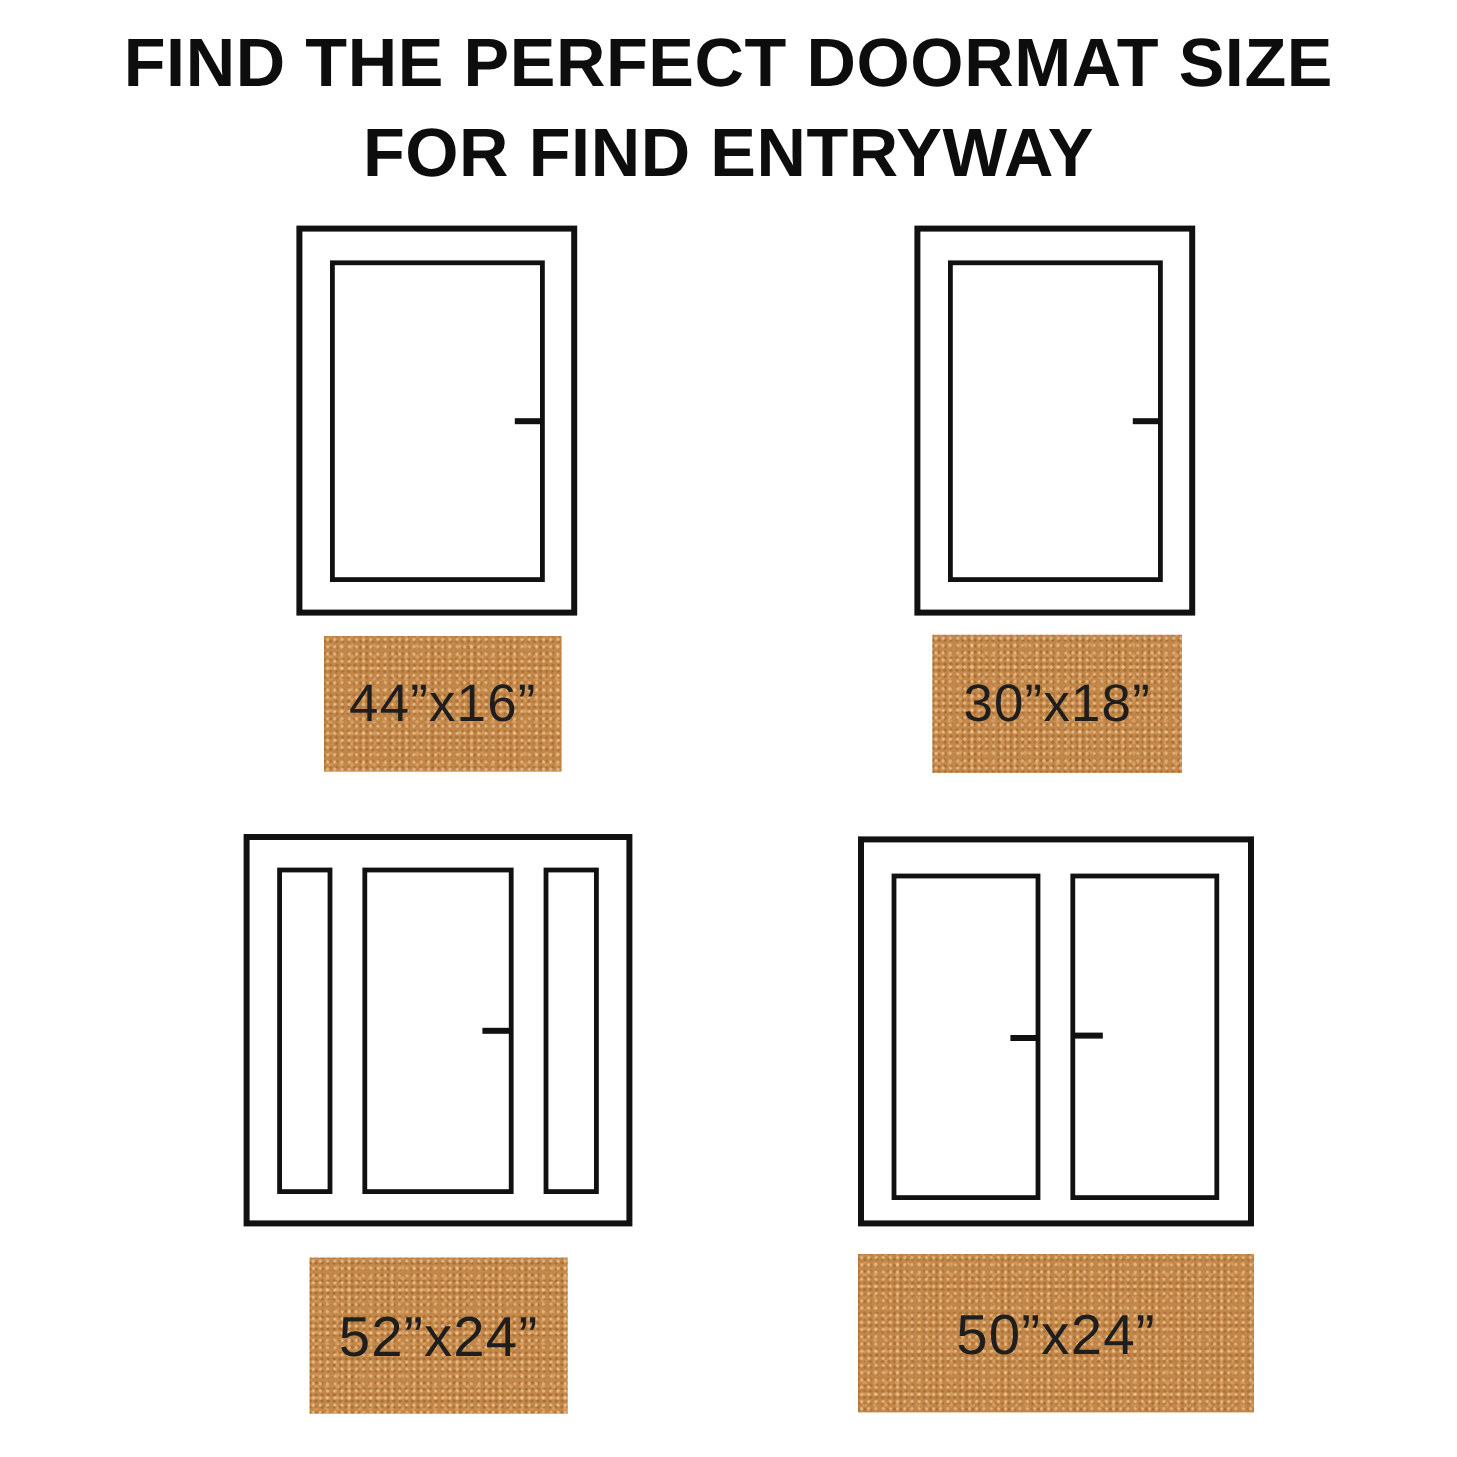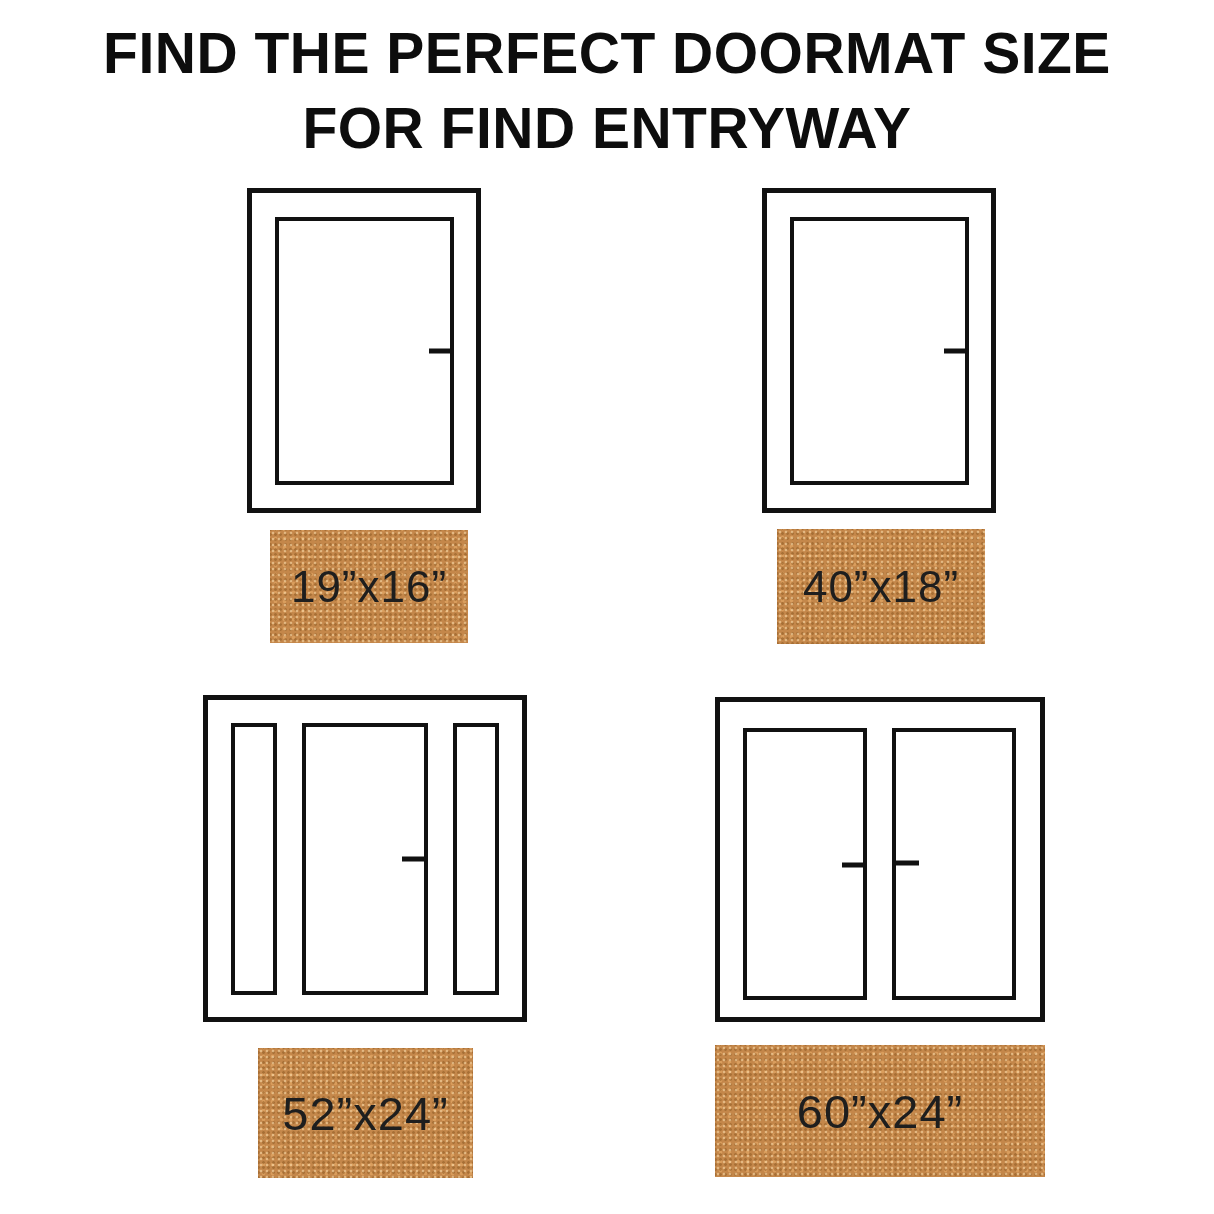--- a/index.html
+++ b/index.html
@@ -117,25 +117,25 @@
     </div>
   </div>
 
   <div class="door door-single" id="door-2">
     <div class="door-part panel">
       <span class="handle at-right"></span>
     </div>
   </div>
 
   <div class="mat" id="mat-1">
-    <span class="mat-label">19”x16”</span>
+    <span class="mat-label">44”x16”</span>
   </div>
 
   <div class="mat" id="mat-2">
-    <span class="mat-label">40”x18”</span>
+    <span class="mat-label">30”x18”</span>
   </div>
 
   <div class="door" id="door-3">
     <div class="door-part sidelight-left"></div>
     <div class="door-part panel">
       <span class="handle at-right"></span>
     </div>
     <div class="door-part sidelight-right"></div>
   </div>
 
@@ -146,16 +146,16 @@
     <div class="door-part panel-right">
       <span class="handle at-left"></span>
     </div>
   </div>
 
   <div class="mat" id="mat-3">
     <span class="mat-label">52”x24”</span>
   </div>
 
   <div class="mat" id="mat-4">
-    <span class="mat-label">60”x24”</span>
+    <span class="mat-label">50”x24”</span>
   </div>
 
 </div>
 
 </body></html>

